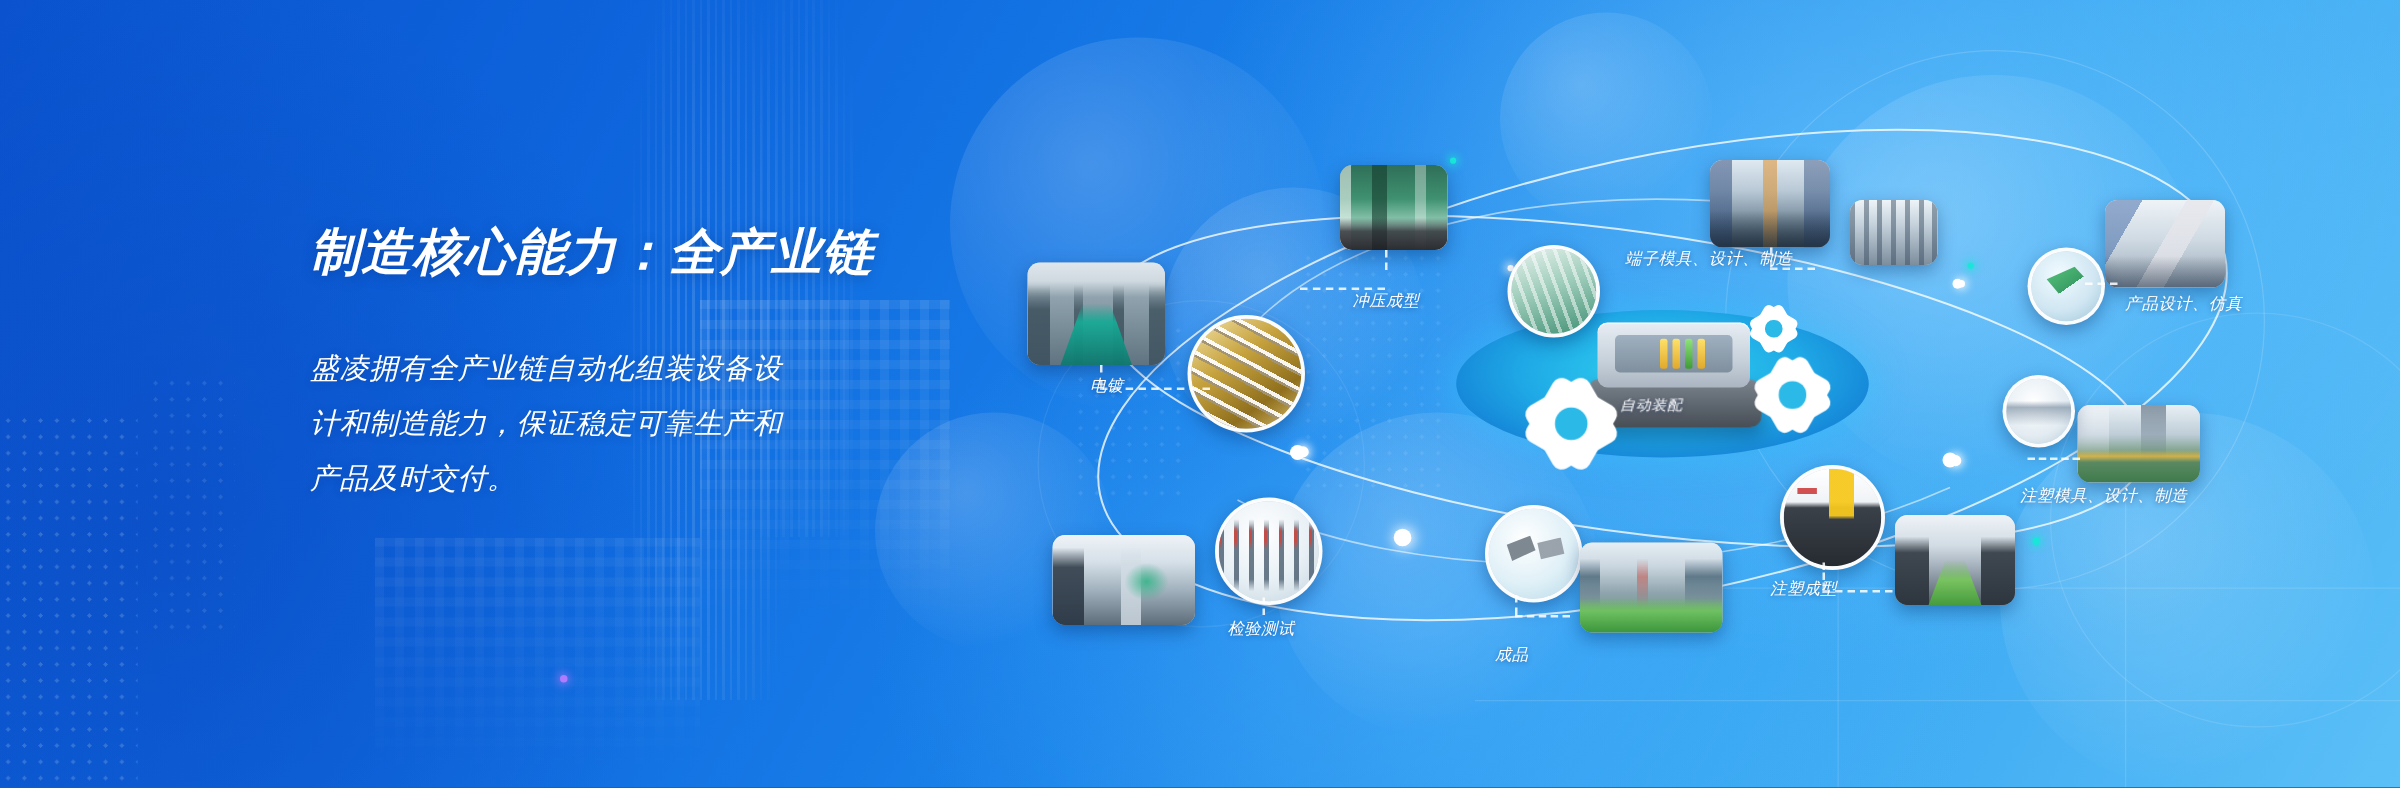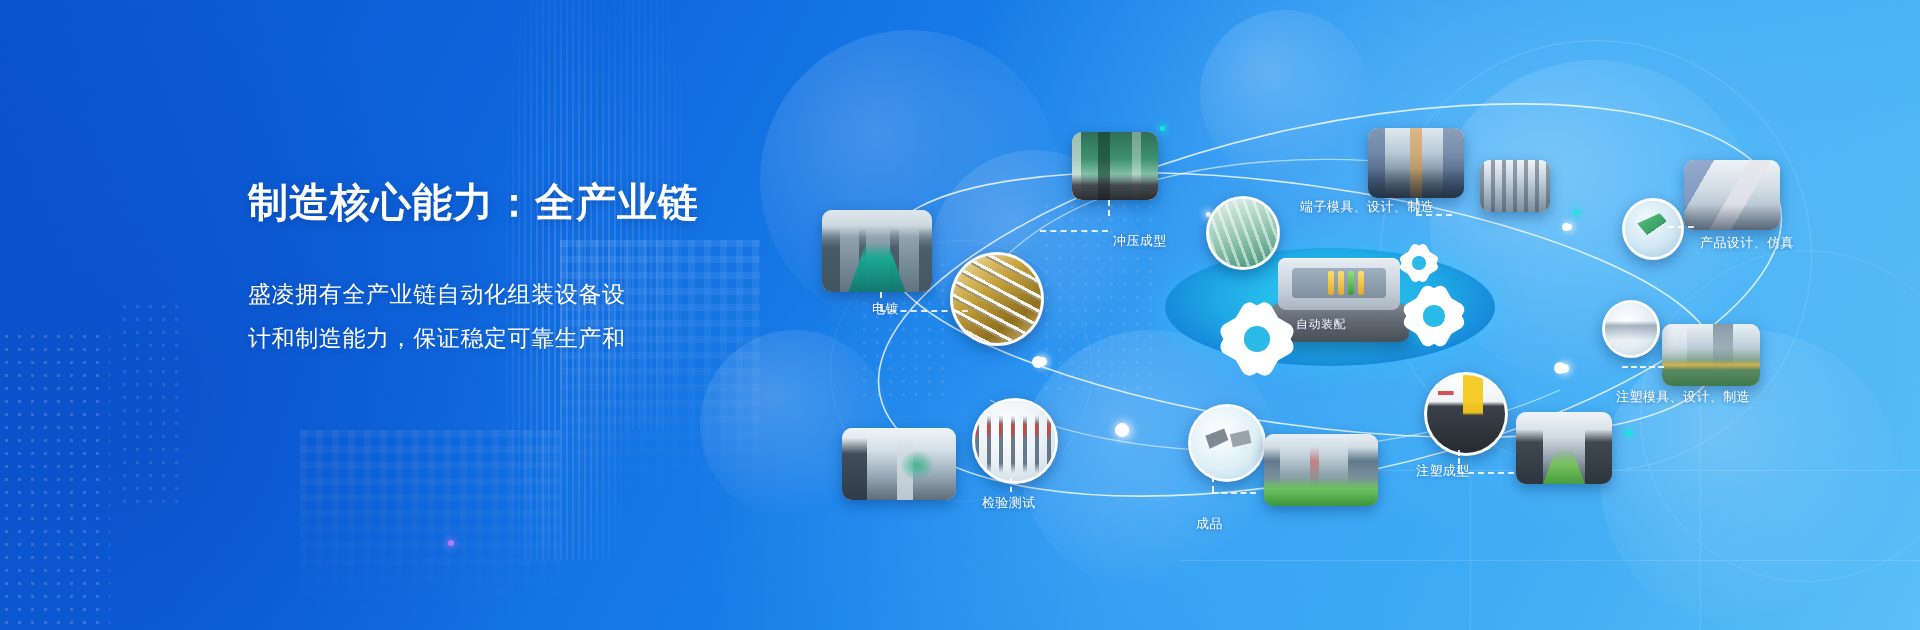--- a/index.html
+++ b/index.html
@@ -11,20 +11,21 @@
     position: relative;
     width: 1920px;
     height: 630px;
     overflow: hidden;
     font-family: "Liberation Sans", "DejaVu Sans", sans-serif;
     background:
       radial-gradient(ellipse 900px 620px at 1500px 150px, rgba(120,205,255,0.55) 0%, rgba(120,205,255,0.0) 62%),
       radial-gradient(ellipse 700px 500px at 1150px 500px, rgba(90,190,255,0.40) 0%, rgba(90,190,255,0) 65%),
       radial-gradient(ellipse 620px 640px at 120px 420px, rgba(10,70,190,0.55) 0%, rgba(10,70,190,0) 70%),
       linear-gradient(118deg, #0a53cf 0%, #0e66dd 26%, #1a83ea 52%, #35a4f2 74%, #5cc0f7 100%);
+    font-style: italic;
   }
 
   
   .bg-layer { position: absolute; inset: 0; pointer-events: none; }
 
   .soft-blob {
     position: absolute;
     border-radius: 50%;
     background: radial-gradient(circle at 38% 34%, rgba(255,255,255,0.20), rgba(255,255,255,0.035) 62%, rgba(255,255,255,0) 72%);
   }
@@ -259,20 +260,21 @@
     <div class="spark" style="left:1038px;top:357px;width:9px;height:9px;"></div>
     <div class="spark" style="left:1560px;top:364px;width:9px;height:9px;"></div>
     <div class="spark" style="left:1566px;top:224px;width:6px;height:6px;"></div>
   </div>
 
   <div class="text-block">
     <div class="headline">制造核心能力：全产业链</div>
     <div class="para">
       <div>盛凌拥有全产业链自动化组装设备设</div>
       <div>计和制造能力，保证稳定可靠生产和</div>
+      <div>产品及时交付。</div>
     </div>
   </div>
 
   <div class="diagram">
 
     <svg class="orbit-svg" viewBox="0 0 1920 630" xmlns="http://www.w3.org/2000/svg">
       <g fill="none" stroke="rgba(255,255,255,0.78)" stroke-width="1.6">
         <ellipse cx="1330" cy="300" rx="460" ry="175" transform="rotate(-12 1330 300)"></ellipse>
         <ellipse cx="1300" cy="305" rx="420" ry="120" transform="rotate(8 1300 305)"></ellipse>
       </g>
@@ -331,21 +333,21 @@
       <div class="px" style="background:repeating-linear-gradient(28deg, rgba(90,66,12,.55) 0 2px, rgba(0,0,0,0) 2px 13px);"></div>
     </div>
 
     <div class="thumb" style="left:1072px;top:132px;width:86px;height:68px;">
       <div class="px" style="background:linear-gradient(180deg,#2f6f58 0%,#3f9171 40%,#9fd3bf 72%,#d6e7df 100%);"></div>
       <div class="px" style="background:linear-gradient(90deg, rgba(255,255,255,.55) 0 10%, rgba(0,0,0,0) 10% 30%, rgba(20,60,45,.6) 30% 44%, rgba(0,0,0,0) 44% 70%, rgba(255,255,255,.35) 70% 80%, rgba(0,0,0,0) 80% 100%);"></div>
       <div class="px" style="background:linear-gradient(180deg, rgba(0,0,0,0) 62%, rgba(40,40,48,.8) 78%, rgba(25,25,30,.9) 100%);"></div>
     </div>
     <div class="dash v" style="left:1108px;top:200px;height:16px;"></div>
     <div class="dash" style="left:1040px;top:230px;width:68px;"></div>
-    <div class="label" style="left:1082px;top:232px;margin-left:31px;">冲压成型</div>
+    <div class="label" style="left:1082px;top:232px;">冲压成型</div>
 
     <div class="thumb circle" style="left:1206px;top:196px;width:68px;height:68px;">
       <div class="px" style="background:linear-gradient(160deg,#e7f2ee 0%,#9fcdbb 45%,#3f8f73 100%);"></div>
       <div class="px" style="background:repeating-linear-gradient(70deg, rgba(255,255,255,.5) 0 3px, rgba(0,0,0,0) 3px 9px);"></div>
     </div>
 
     <div class="thumb" style="left:1368px;top:128px;width:96px;height:70px;">
       <div class="px" style="background:linear-gradient(180deg,#dfe9f1 0%,#b9c9d6 35%,#6a7f90 75%,#3d4d5c 100%);"></div>
       <div class="px" style="background:linear-gradient(90deg, rgba(40,70,120,.5) 0 18%, rgba(0,0,0,0) 18% 44%, rgba(220,150,60,.6) 44% 56%, rgba(0,0,0,0) 56% 78%, rgba(40,70,120,.45) 78% 100%);"></div>
       <div class="px" style="background:linear-gradient(180deg, rgba(0,0,0,0) 58%, rgba(30,45,60,.75) 100%);"></div>

